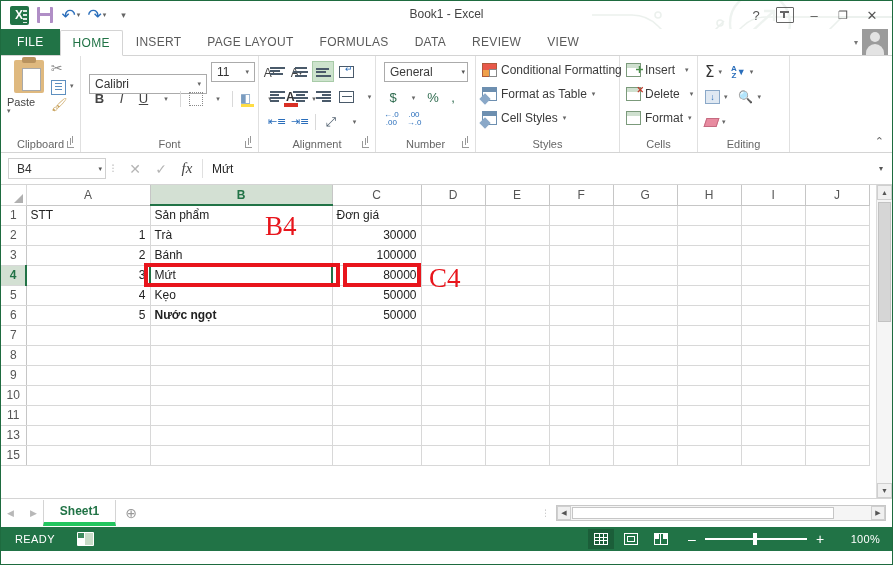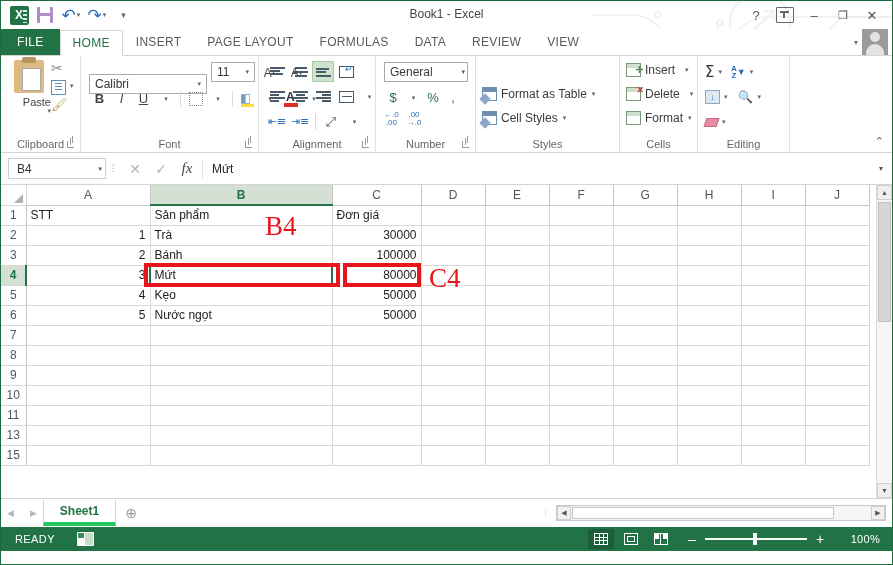--- a/index.html
+++ b/index.html
@@ -49,21 +49,21 @@
   .grp{position:relative;height:96px;border-right:1px solid #e0e0e0;box-sizing:border-box;}
   .grp:last-child{border-right:none;}
   .glabel{position:absolute;bottom:2px;left:0;right:0;text-align:center;font-size:11px;color:#666;}
   .dlg{position:absolute;bottom:3px;right:4px;width:9px;height:9px;color:#888;font-size:9px;line-height:9px;}
   .dlg:before{content:"";position:absolute;left:0;bottom:1px;width:7px;height:1px;background:#999;}
   .dlg:after{content:"";position:absolute;left:0;bottom:1px;width:1px;height:7px;background:#999;
      box-shadow:3px -3px 0 0 #999, 5px -5px 0 0 #999;}
 
   
   .clip{width:80px;}
-  .paste{position:absolute;left:6px;top:4px;width:44px;text-align:right;}
+  .paste{position:absolute;left:6px;top:4px;width:44px;text-align:left;}
   .clipbd{width:30px;height:33px;margin:0 auto;position:relative;background:#dfb97f;border-radius:2px;}
   .clipbd:before{content:"";position:absolute;left:8px;top:-3px;width:14px;height:6px;background:#b9935f;border-radius:2px;}
   .clipbd:after{content:"";position:absolute;left:8px;top:8px;width:19px;height:23px;background:#fff;border:1px solid #a9a9a9;box-sizing:border-box;}
   .paste-lb{font-size:11px;color:#444;margin-top:3px;}
   .paste-car{font-size:7px;color:#666;margin-top:-1px;}
   .clipsm{position:absolute;left:50px;top:5px;}
   .scissors{font-size:14px;color:#888;line-height:15px;font-family:"DejaVu Sans",sans-serif;}
   .copyic{width:13px;height:13px;border:1.2px solid #5d8fbf;position:relative;margin-top:4px;background:#fff;}
   .copyic:before{content:"";position:absolute;left:3px;top:2px;width:7px;height:1px;background:#5d8fbf;box-shadow:0 3px 0 #5d8fbf,0 6px 0 #5d8fbf;}
   .brush{font-size:13px;color:#c8a15a;margin-top:4px;line-height:12px;font-family:"DejaVu Sans",sans-serif;}
@@ -451,20 +451,25 @@
       </div>
       <div class="nrow" style="top:55px;gap:8px;">
         <div class="dec00">←.0<br>.00</div>
         <div class="dec00">.00<br>→.0</div>
       </div>
       <div class="glabel">Number</div>
       <div class="dlg"></div>
     </div>
 
     <div class="grp styg">
+      <div class="srow" style="top:7px;">
+        <span class="sic cf"></span>
+        <span>Conditional Formatting</span>
+        <span class="tinyarrow">▾</span>
+      </div>
       <div class="srow" style="top:31px;">
         <span class="sic ft"></span>
         <span>Format as Table</span>
         <span class="tinyarrow">▾</span>
       </div>
       <div class="srow" style="top:55px;">
         <span class="sic ft"></span>
         <span>Cell Styles</span>
         <span class="tinyarrow">▾</span>
       </div>
@@ -629,21 +634,21 @@
             <td class="txt" style="width: 64px;"></td>
             <td class="txt" style="width: 64px;"></td>
             <td class="txt" style="width: 64px;"></td>
             <td class="txt" style="width: 64px;"></td>
             <td class="txt" style="width: 64px;"></td>
             <td class="txt" style="width: 64px;"></td>
           </tr>
           <tr>
             <td class="rowh">6</td>
             <td class="num" style="width: 124px;">5</td>
-            <td class="txt" style="width: 182px;">Nước ngọt</td>
+            <td class="txt" style="width: 182px; font-weight: bold;">Nước ngọt</td>
             <td class="num" style="width: 85px;">50000</td>
             <td class="txt" style="width: 64px;"></td>
             <td class="txt" style="width: 64px;"></td>
             <td class="txt" style="width: 64px;"></td>
             <td class="txt" style="width: 64px;"></td>
             <td class="txt" style="width: 64px;"></td>
             <td class="txt" style="width: 64px;"></td>
             <td class="txt" style="width: 64px;"></td>
           </tr>
           <tr>

